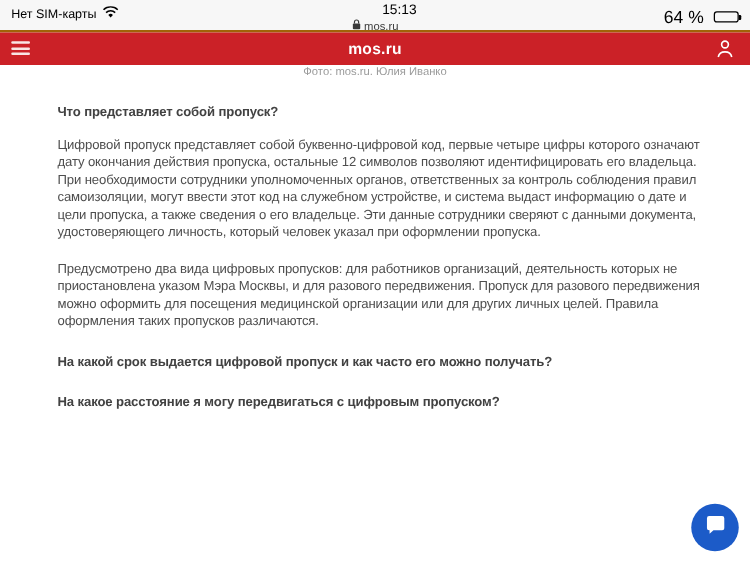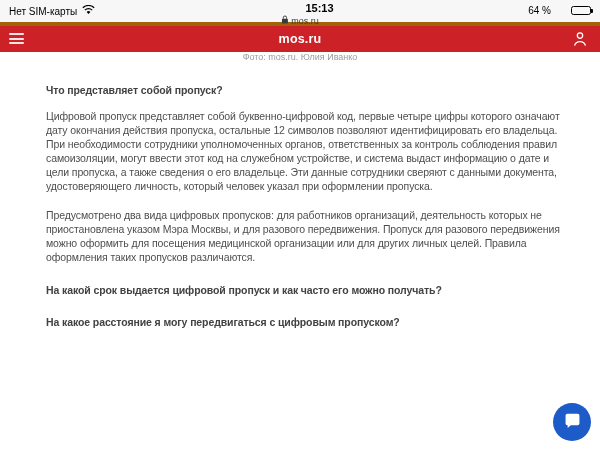--- a/index.html
+++ b/index.html
@@ -5,38 +5,38 @@
   html,body { margin:0; padding:0; }
   body {
     width:600px; height:450px; overflow:hidden; position:relative;
     background:#ffffff;
     font-family:"Liberation Sans","DejaVu Sans",sans-serif;
     -webkit-font-smoothing:antialiased;
   }
   
   .status-bar {
     height:26px; background:#f7f7f7; position:relative;
-    color:#000; border-bottom:4px solid #a16207; box-sizing:border-box;
+    color:#000; border-bottom:2px solid #a16207; box-sizing:border-box;
   }
   .status-left {
     position:absolute; left:9px; top:5px;
     display:flex; align-items:center; gap:5px; font-size:10px;
   }
   .status-center {
     position:absolute; left:50%; top:2px; transform:translateX(-50%);
     text-align:center;
   }
-  .status-time { font-size:11px; font-weight:bold; line-height:12px;margin-left:39px; }
+  .status-time { font-size:11px; font-weight:normal; line-height:12px;margin-left:39px; }
   .status-url {
     display:flex; align-items:center; justify-content:center; gap:3px;
     font-size:9px; color:#3c3c3c; line-height:10px; margin-top:1px;
   }
   .status-right {
     position:absolute; right:9px; top:5px;
-    display:flex; align-items:center; gap:20px; font-size:10px;
+    display:flex; align-items:center; gap:8px; font-size:14px;
   }
   .battery-shape {
     width:20px; height:9px; border:1px solid #000; border-radius:2.5px;
     position:relative; box-sizing:border-box; padding:1px;
   }
   .battery-fill { height:100%; width:64%; background:#000; border-radius:1px; }
   .battery-nub {
     position:absolute; right:-3px; top:2px; width:2px; height:4px;
     background:#000; border-radius:0 1px 1px 0;
   }

